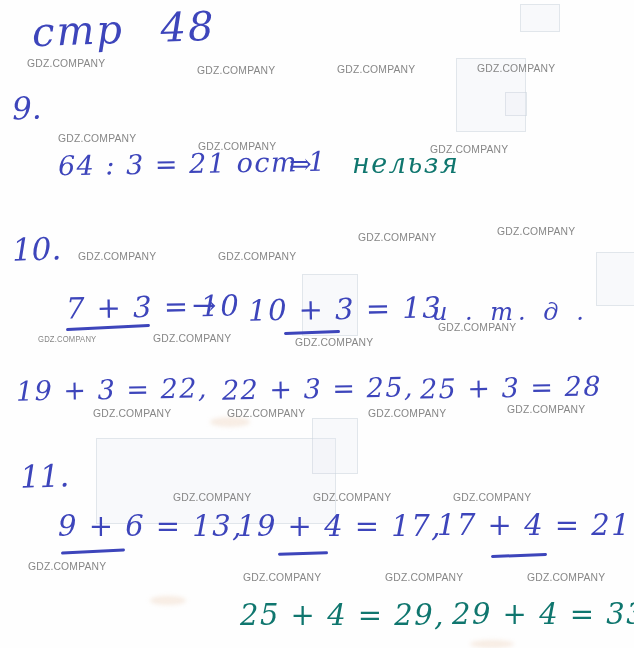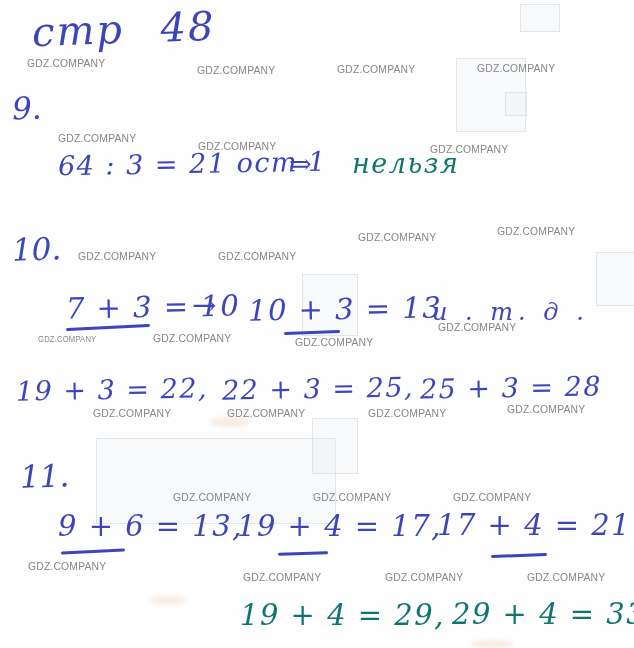--- a/index.html
+++ b/index.html
@@ -102,16 +102,16 @@
   <span class="hw eq tilt" style="left:222px;top:373px">22 + 3 = 25,</span>
   <span class="hw eq tilt" style="left:420px;top:372px">25 + 3 = 28</span>
 
   <div class="hw num" style="left:20px;top:458px">11.</div>
   <span class="hw eq big" style="left:58px;top:509px">9 + 6 = 13,</span>
   <span class="hw eq big" style="left:237px;top:509px">19 + 4 = 17,</span>
   <span class="hw eq big" style="left:437px;top:508px">17 + 4 = 21</span>
   <div class="ul" style="left:61px;top:550px;width:64px;transform:rotate(-3deg)"></div>
   <div class="ul" style="left:278px;top:552px;width:50px;transform:rotate(-2deg)"></div>
   <div class="ul" style="left:491px;top:554px;width:56px;transform:rotate(-2deg)"></div>
-  <span class="hw eq big ink2" style="left:240px;top:598px">19 + 4 = 29,</span>
+  <span class="hw eq big ink2" style="left:240px;top:598px">25 + 4 = 29,</span>
   <span class="hw eq big ink2" style="left:452px;top:597px">29 + 4 = 33</span>
 
 </div>
 
 </body></html>

